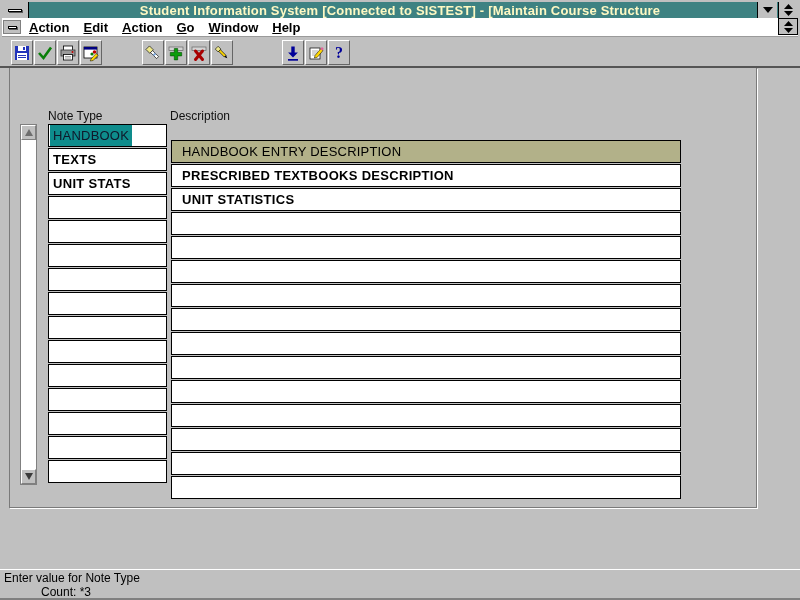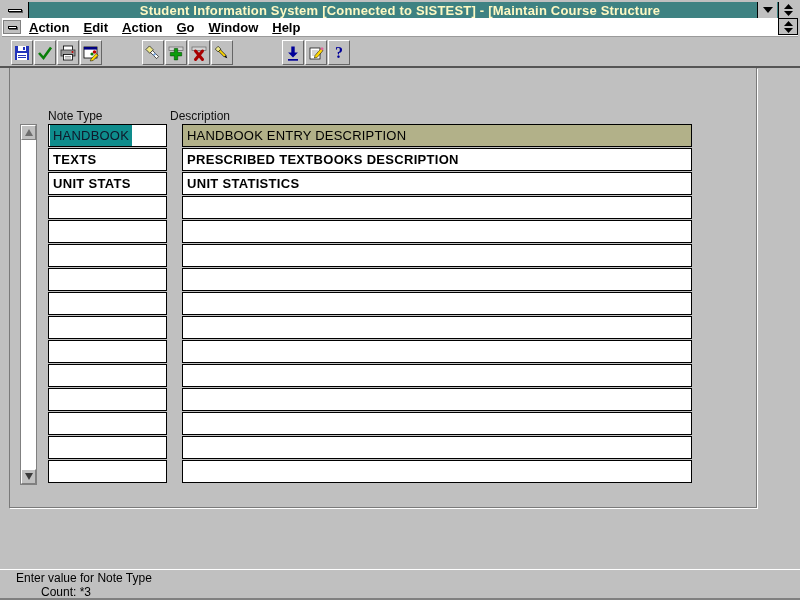--- a/index.html
+++ b/index.html
@@ -62,30 +62,30 @@
             display:flex; align-items:center; justify-content:center; }
   .sb-up { top:0; } .sb-down { bottom:0; }
 
   
   .grid { position:absolute; left:48px; top:56px; }
   .row { position:relative; height:24px; }
   .cell { position:absolute; top:0; height:23px; background:#fff; border:1px solid #000;
           font-size:13px; font-weight:bold; line-height:21px; letter-spacing:.3px;
           overflow:hidden; white-space:nowrap; }
   .cell-note { left:0; width:119px; padding-left:1px; }
-  .cell-desc { left:134px; width:510px; padding-left:4px; }
+  .cell-desc { left:123px; width:510px; padding-left:10px;margin-top:16px; }
   .row.current .cell { font-weight:normal; letter-spacing:.2px; }
   .row.current .cell-desc { background:var(--c-current-record,#B2B189); }
   .note-val { display:inline-block; padding:0 3px; }
   .row.current .note-val { background:var(--c-selection,#0E8C8C); color:#0f172a; }
 
   
   .statusbar { position:absolute; left:0; top:569px; width:800px; height:31px; background:#C0C0C0;
                border-top:1px solid #fff; border-bottom:2px solid #808080; font-size:12px; color:#000; }
-  .status-line1 { position:absolute; left:4px; top:1px;margin-left:12px; }
+  .status-line1 { position:absolute; left:4px; top:1px; }
   .status-line2 { position:absolute; left:4px; top:15px;margin-left:37px; }
 </style>
 </head>
 <body>
 
 <div id="window">
 
   <div class="titlebar">
     <div class="sysbox">
       <div class="sysdash"></div>

